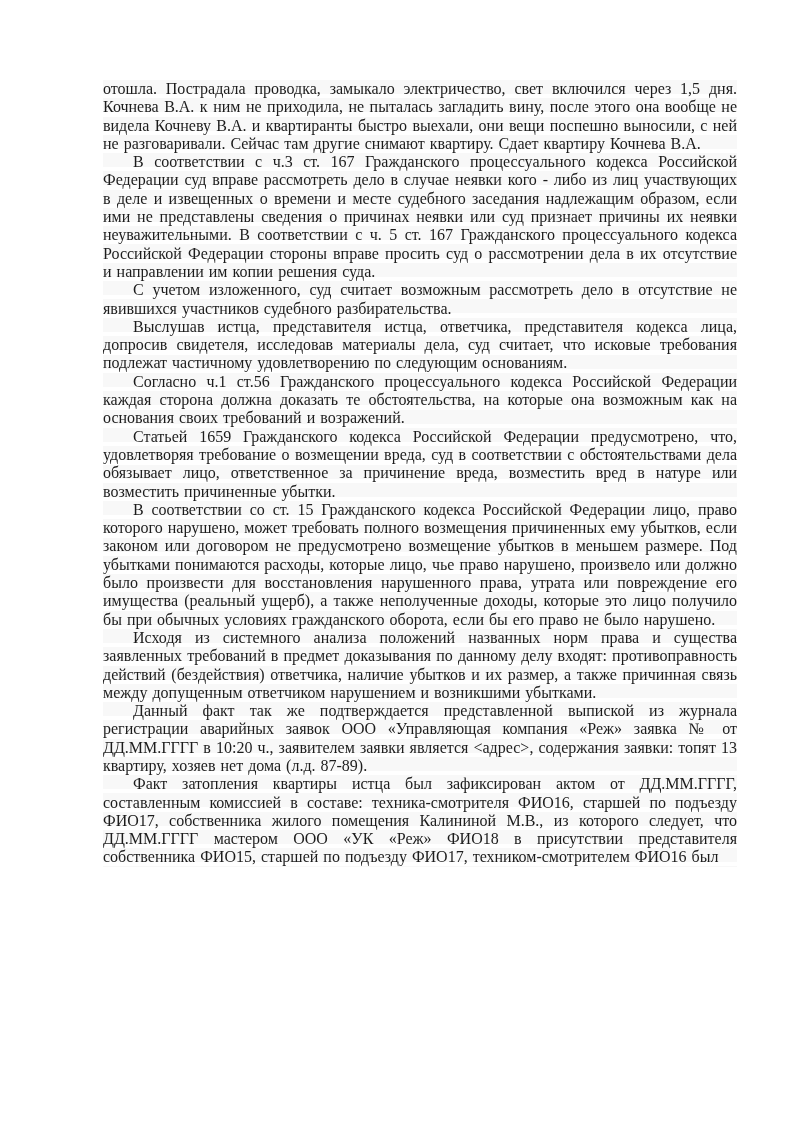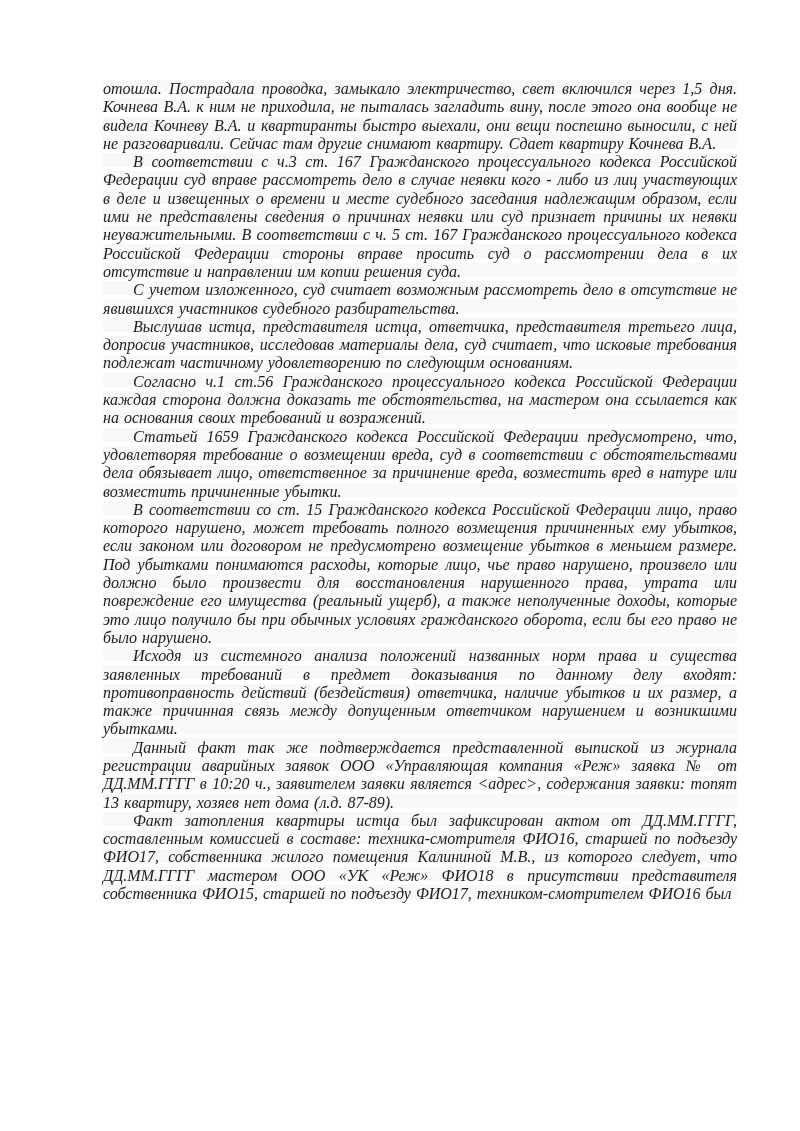--- a/index.html
+++ b/index.html
@@ -30,33 +30,32 @@
     text-indent: 30px;
     word-spacing: 1px;
     
     background: repeating-linear-gradient(
       to bottom,
       rgba(0, 0, 0, 0.028) 0px,
       rgba(0, 0, 0, 0.028) 14px,
       rgba(0, 0, 0, 0) 14px,
       rgba(0, 0, 0, 0) 18.3px
     );
-    font-style: italic;
   }
   .page p.continuation {
     text-indent: 0;
   }
 </style>
 </head>
 <body>
 
 <div class="page">
   <p class="continuation">отошла. Пострадала проводка, замыкало электричество, свет включился через 1,5 дня. Кочнева В.А. к ним не приходила, не пыталась загладить вину, после этого она вообще не видела Кочневу В.А. и квартиранты быстро выехали, они вещи поспешно выносили, с ней не разговаривали. Сейчас там другие снимают квартиру. Сдает квартиру Кочнева В.А.</p>
   <p>В соответствии с ч.3 ст. 167 Гражданского процессуального кодекса Российской Федерации суд вправе рассмотреть дело в случае неявки кого - либо из лиц участвующих в деле и извещенных о времени и месте судебного заседания надлежащим образом, если ими не представлены сведения о причинах неявки или суд признает причины их неявки неуважительными. В соответствии с ч. 5 ст. 167 Гражданского процессуального кодекса Российской Федерации стороны вправе просить суд о рассмотрении дела в их отсутствие и направлении им копии решения суда.</p>
   <p>С учетом изложенного, суд считает возможным рассмотреть дело в отсутствие не явившихся участников судебного разбирательства.</p>
-  <p>Выслушав истца, представителя истца, ответчика, представителя третьего лица, допросив участников, исследовав материалы дела, суд считает, что исковые требования подлежат частичному удовлетворению по следующим основаниям.</p>
-  <p>Согласно ч.1 ст.56 Гражданского процессуального кодекса Российской Федерации каждая сторона должна доказать те обстоятельства, на мастером она ссылается как на основания своих требований и возражений.</p>
+  <p>Выслушав истца, представителя истца, ответчика, представителя кодекса лица, допросив свидетеля, исследовав материалы дела, суд считает, что исковые требования подлежат частичному удовлетворению по следующим основаниям.</p>
+  <p>Согласно ч.1 ст.56 Гражданского процессуального кодекса Российской Федерации каждая сторона должна доказать те обстоятельства, на которые она возможным как на основания своих требований и возражений.</p>
   <p>Статьей 1659 Гражданского кодекса Российской Федерации предусмотрено, что, удовлетворяя требование о возмещении вреда, суд в соответствии с обстоятельствами дела обязывает лицо, ответственное за причинение вреда, возместить вред в натуре или возместить причиненные убытки.</p>
   <p>В соответствии со ст. 15 Гражданского кодекса Российской Федерации лицо, право которого нарушено, может требовать полного возмещения причиненных ему убытков, если законом или договором не предусмотрено возмещение убытков в меньшем размере. Под убытками понимаются расходы, которые лицо, чье право нарушено, произвело или должно было произвести для восстановления нарушенного права, утрата или повреждение его имущества (реальный ущерб), а также неполученные доходы, которые это лицо получило бы при обычных условиях гражданского оборота, если бы его право не было нарушено.</p>
   <p>Исходя из системного анализа положений названных норм права и существа заявленных требований в предмет доказывания по данному делу входят: противоправность действий (бездействия) ответчика, наличие убытков и их размер, а также причинная связь между допущенным ответчиком нарушением и возникшими убытками.</p>
   <p>Данный факт так же подтверждается представленной выпиской из журнала регистрации аварийных заявок ООО «Управляющая компания «Реж» заявка № от ДД.ММ.ГГГГ в 10:20 ч., заявителем заявки является &lt;адрес&gt;, содержания заявки: топят 13 квартиру, хозяев нет дома (л.д. 87-89).</p>
   <p>Факт затопления квартиры истца был зафиксирован актом от ДД.ММ.ГГГГ, составленным комиссией в составе: техника-смотрителя ФИО16, старшей по подъезду ФИО17, собственника жилого помещения Калининой М.В., из которого следует, что ДД.ММ.ГГГГ мастером ООО «УК «Реж» ФИО18 в присутствии представителя собственника ФИО15, старшей по подъезду ФИО17, техником-смотрителем ФИО16 был</p>
 </div>
 
 </body></html>

